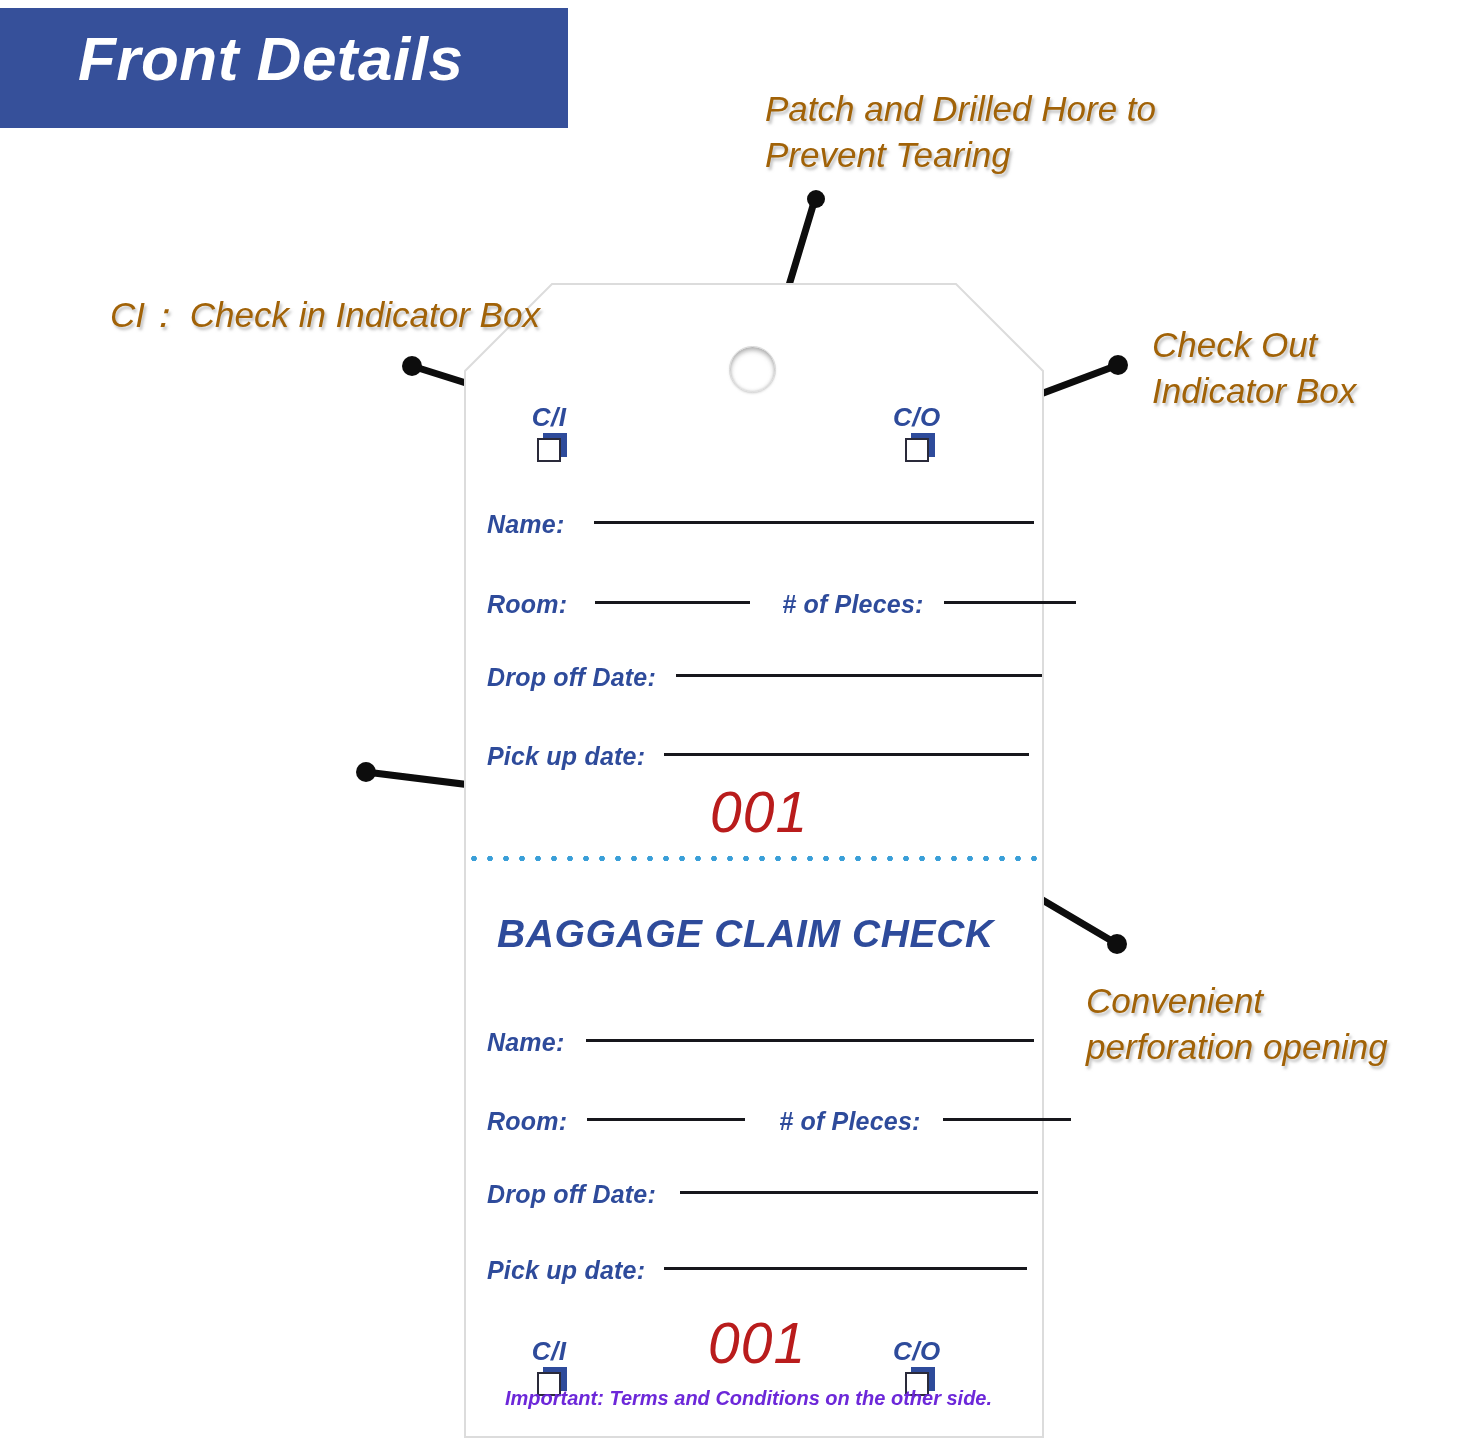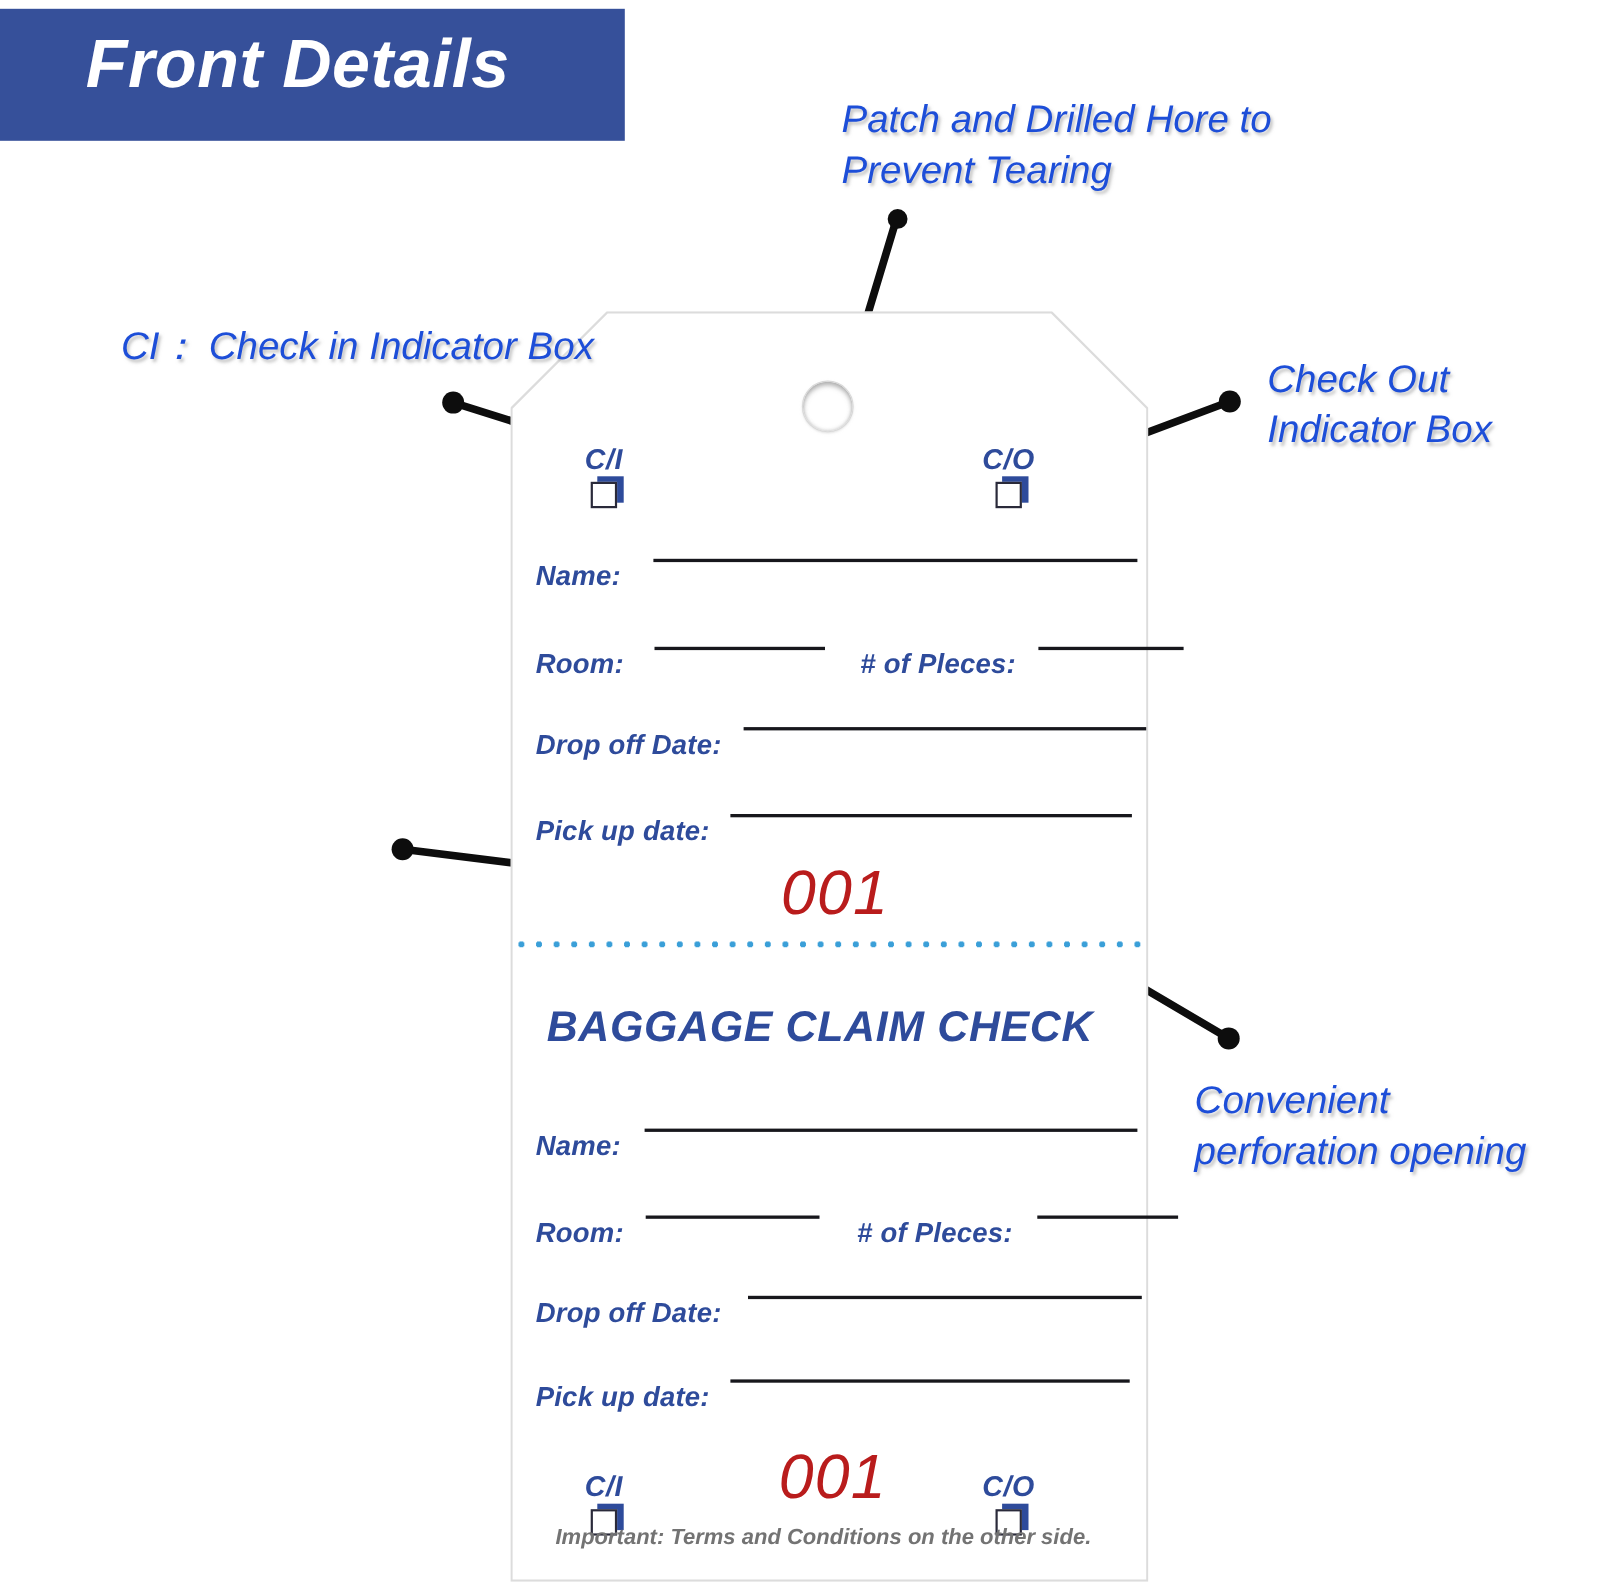--- a/index.html
+++ b/index.html
@@ -36,21 +36,21 @@
     font-weight: bold;
     color: #ffffff;
     letter-spacing: 0.5px;
     line-height: 1;
     white-space: nowrap;
   }
 
   
   .callout {
     position: absolute;
-    color: #1d4ed8;
+    color: #a16207;
     font-size: 35px;
     line-height: 1.30;
     white-space: pre-line;
     text-shadow: 2px 3px 3px rgba(140,140,140,0.55);
     font-weight: 400;
   }
   #callout-patch      { left: 765px; top: 86px;  width: 520px; }
   #callout-checkin    { left: 110px; top: 292px; width: 560px; }
   #callout-checkout   { left: 1152px; top: 322px; width: 300px; }
   #callout-rednumber  { left: 143px; top: 755px; width: 470px; }
@@ -132,21 +132,21 @@
     width: 24px; height: 24px;
     background: #ffffff;
     border: 2px solid #2a2a3a;
     box-sizing: border-box;
   }
 
   
   .field-row {
     position: absolute;
     display: flex;
-    align-items: flex-start;
+    align-items: center;
     white-space: nowrap;
     gap: 16px;
   }
   .field-label {
     color: #2E4B9B;
     font-weight: bold;
     font-size: 25px;
     letter-spacing: 0.2px;
   }
   .rule {
@@ -192,21 +192,21 @@
     white-space: nowrap;
   }
 
   
   #footer-note {
     position: absolute;
     left: 505px;
     top: 1387px;
     font-size: 20px;
     font-weight: bold;
-    color: #737373;
+    color: #6d28d9;
     white-space: nowrap;
   }
 </style>
 </head>
 <body>
 
 <div id="stage">
 
   <div id="header-banner"></div>
   <div id="header-title">Front Details</div>

